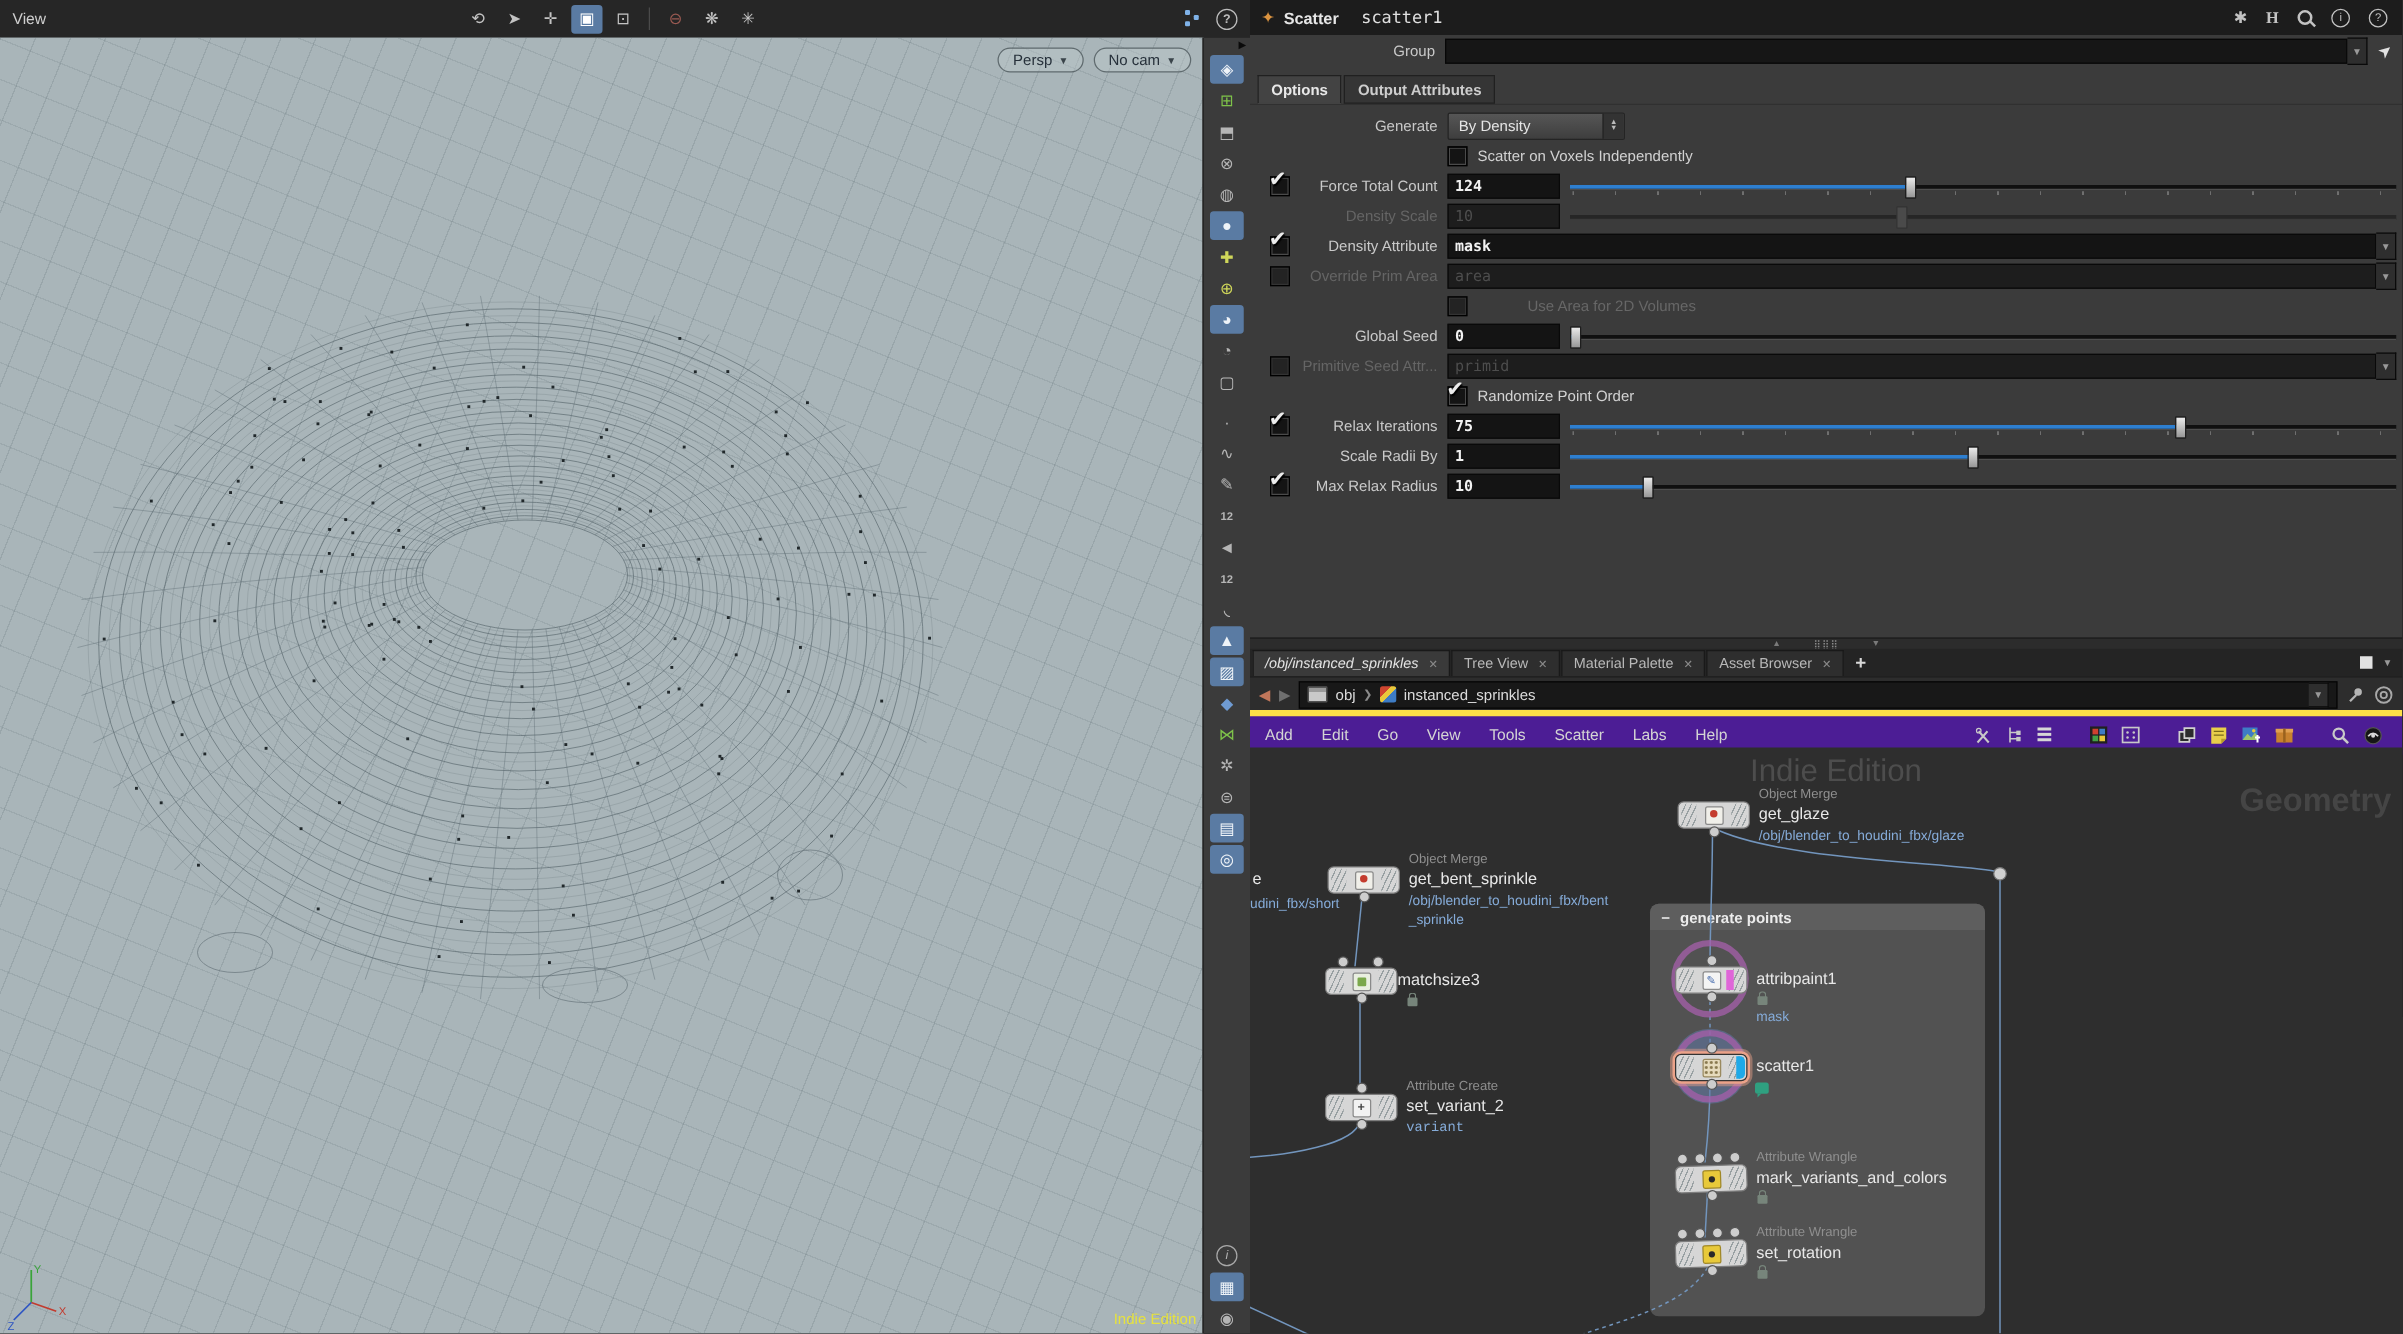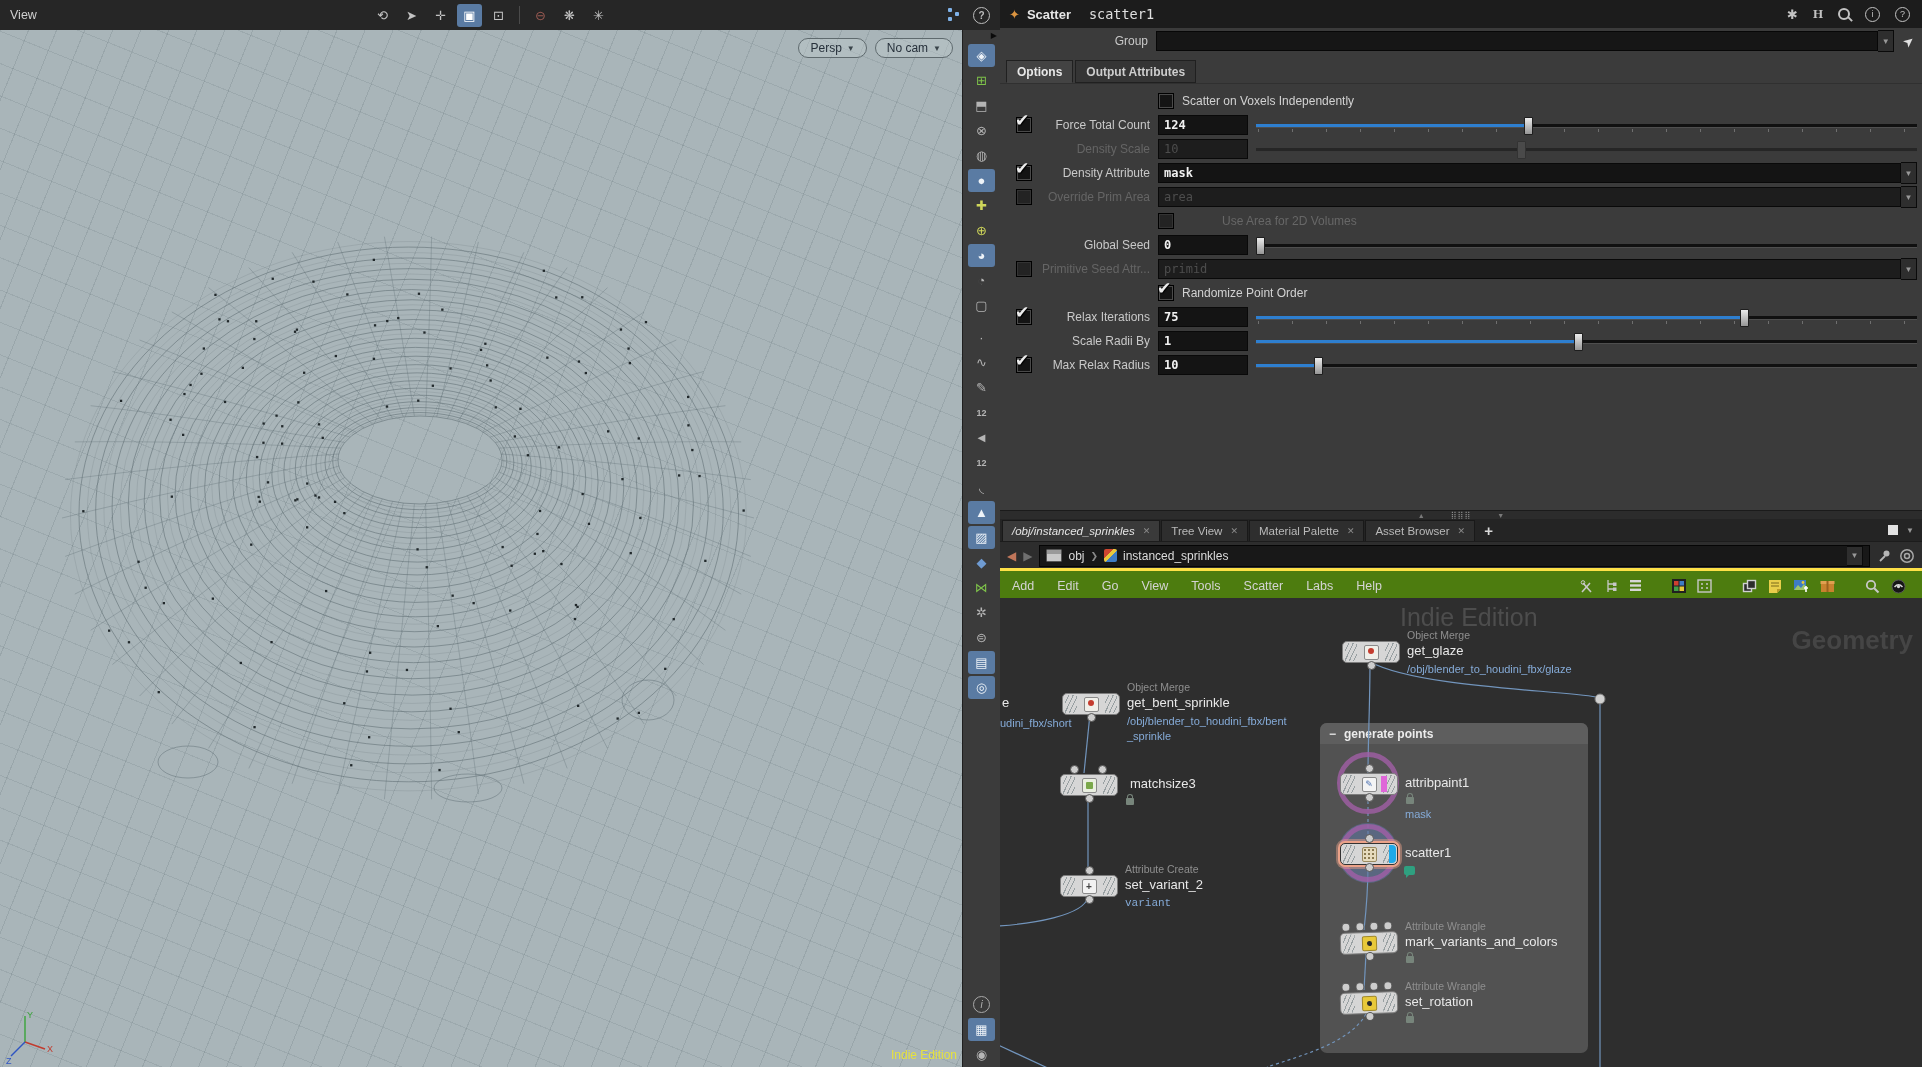--- a/index.html
+++ b/index.html
@@ -132,22 +132,22 @@
   #nav-fwd{color:#6f6f6f;}
   #pathfield{flex:1;height:20px;background:#181818;border:1px solid #050505;display:flex;
              align-items:center;padding:0 6px;gap:6px;color:#dcdcdc;font-size:12px;}
   .clapper{width:14px;height:11px;background:linear-gradient(#9a9a9a 0 4px,#c9c9c9 4px);
            border:1px solid #555;border-radius:1px;position:relative;}
   .chev{color:#8a8a8a;font-size:9px;}
   .geoicon{width:13px;height:13px;border-radius:2px;
            background:linear-gradient(135deg,#cf4630 0 36%,#e9c83c 36% 56%,#3e7cc5 56%);}
   #pathfield .menubox{margin-left:auto;height:18px;}
   
-  #menubar{position:absolute;left:0;right:0;top:568px;height:30px;background:#4d7c0f;
-           border-top:3px solid #fde047;border-bottom:1px solid #222;display:flex;
+  #menubar{position:absolute;left:0;right:0;top:568px;height:30px;background:#4c1d95;
+           border-top:5px solid #fde047;border-bottom:1px solid #222;display:flex;
            align-items:center;padding:0 12px;}
   .mitem{font-size:12.5px;color:#d4d4d4;margin-right:23px;}
   #menu-icons{margin-left:auto;display:flex;align-items:center;gap:11px;padding-right:4px;}
   .mi{display:flex;align-items:center;justify-content:center;}
   .mgap{width:8px;}
   
   #net{position:absolute;left:0;right:0;top:598px;bottom:0;background:#2e2e2e;overflow:hidden;}
   #net-watermark{position:absolute;left:400px;top:5px;font-size:25px;color:#4d4d4d;}
   #net-context{position:absolute;right:9px;top:9px;font-size:26px;font-weight:bold;color:#454545;margin-top:18px;}
   #net-box{position:absolute;background:rgba(85,85,85,.94);border-radius:7px;}
@@ -524,20 +524,29 @@
         <div id="group-field"></div>
         <span class="menubox">▼</span>
         <span id="group-arrow">➤</span>
       </div>
       <div id="param-tabs">
           <span class="ptab active">Options</span>
           <span class="ptab">Output Attributes</span>
         </div>
       <div id="param-rows">
           <div class="prow">
+            <div class="ccell">
+              <span class="plabel">Generate</span>
+            </div>
+            <div class="ddown">
+              <span class="dtext">By Density</span>
+              <span class="spin">▲<br>▼</span>
+            </div>
+          </div>
+          <div class="prow">
             <div class="ckrow">
               <span class="cb"></span>
               <span>Scatter on Voxels Independently</span>
             </div>
           </div>
           <div class="prow">
             <div class="ccell">
               <span class="cb at16 on"></span>
               <span class="plabel">Force Total Count</span>
             </div>
@@ -834,21 +843,21 @@
         <span class="ntype" style="left: 127px; top: 83px;">Object Merge</span>
         <span class="nname" style="left: 127px; top: 97px;">get_bent_sprinkle</span>
         <span class="ncomment" style="left: 127px; top: 116px;">/obj/blender_to_houdini_fbx/bent
 _sprinkle</span>
         <div class="node" style="left: 60px; top: 176px;">
           <span class="nicon match"></span>
           <span class="ndot" style="left: 9px; top: -10px;"></span>
           <span class="ndot" style="left: 37px; top: -10px;"></span>
           <span class="ndot" style="left: 24px; top: 19px;"></span>
         </div>
-        <span class="nname" style="left: 130px; top: 178px;">matchsize3</span>
+        <span class="nname" style="left: 118px; top: 178px;">matchsize3</span>
         <span class="nlock" style="left: 126px; top: 200px;"></span>
         <div class="node" style="left: 60px; top: 277px;">
           <span class="nicon create">+</span>
           <span class="ndot" style="left: 24px; top: -10px;"></span>
           <span class="ndot" style="left: 24px; top: 19px;"></span>
         </div>
         <span class="ntype" style="left: 125px; top: 265px;">Attribute Create</span>
         <span class="nname" style="left: 125px; top: 279px;">set_variant_2</span>
         <span class="ncomment" style="left: 125px; top: 298px; font-family: Liberation Mono, monospace;">variant</span>
         <div class="ring" style="width: 52px; height: 52px; left: 337px; top: 154px;"></div>

